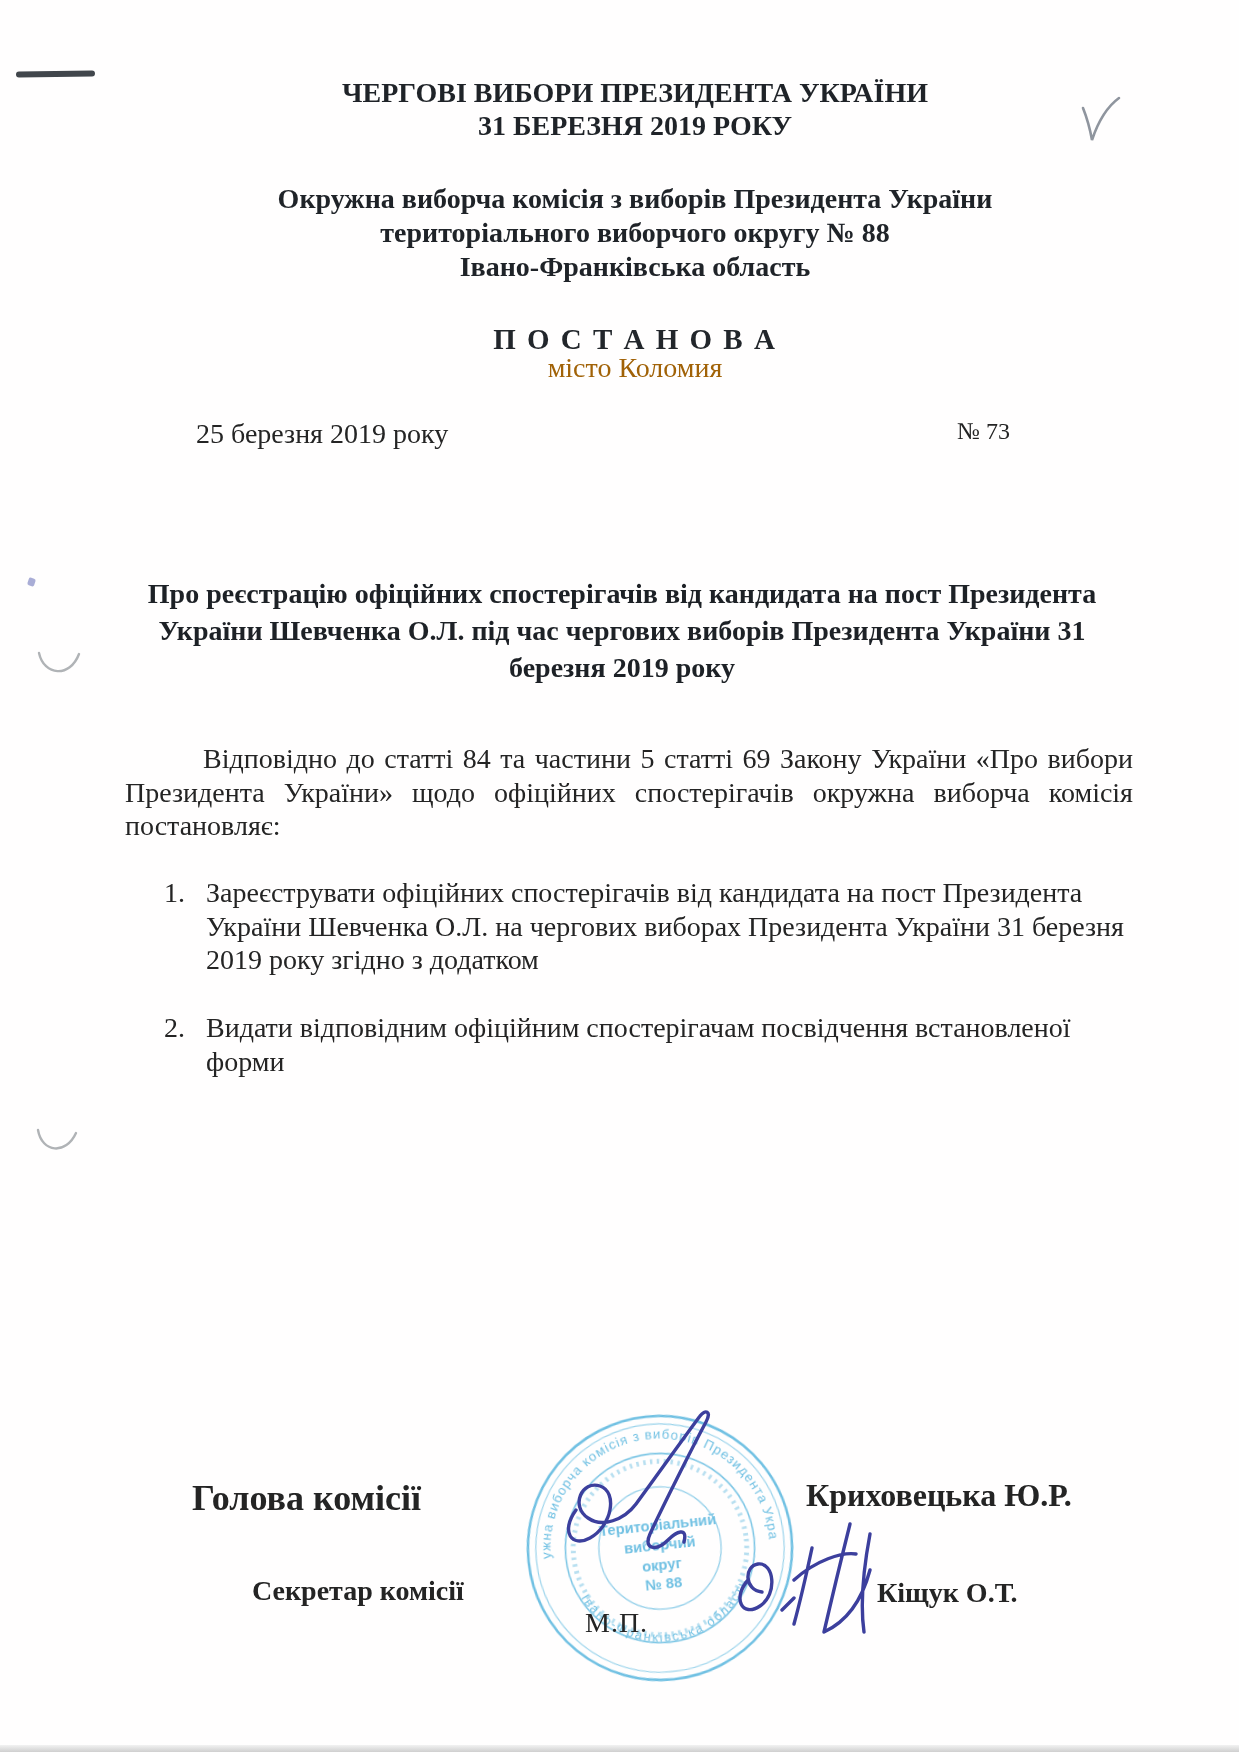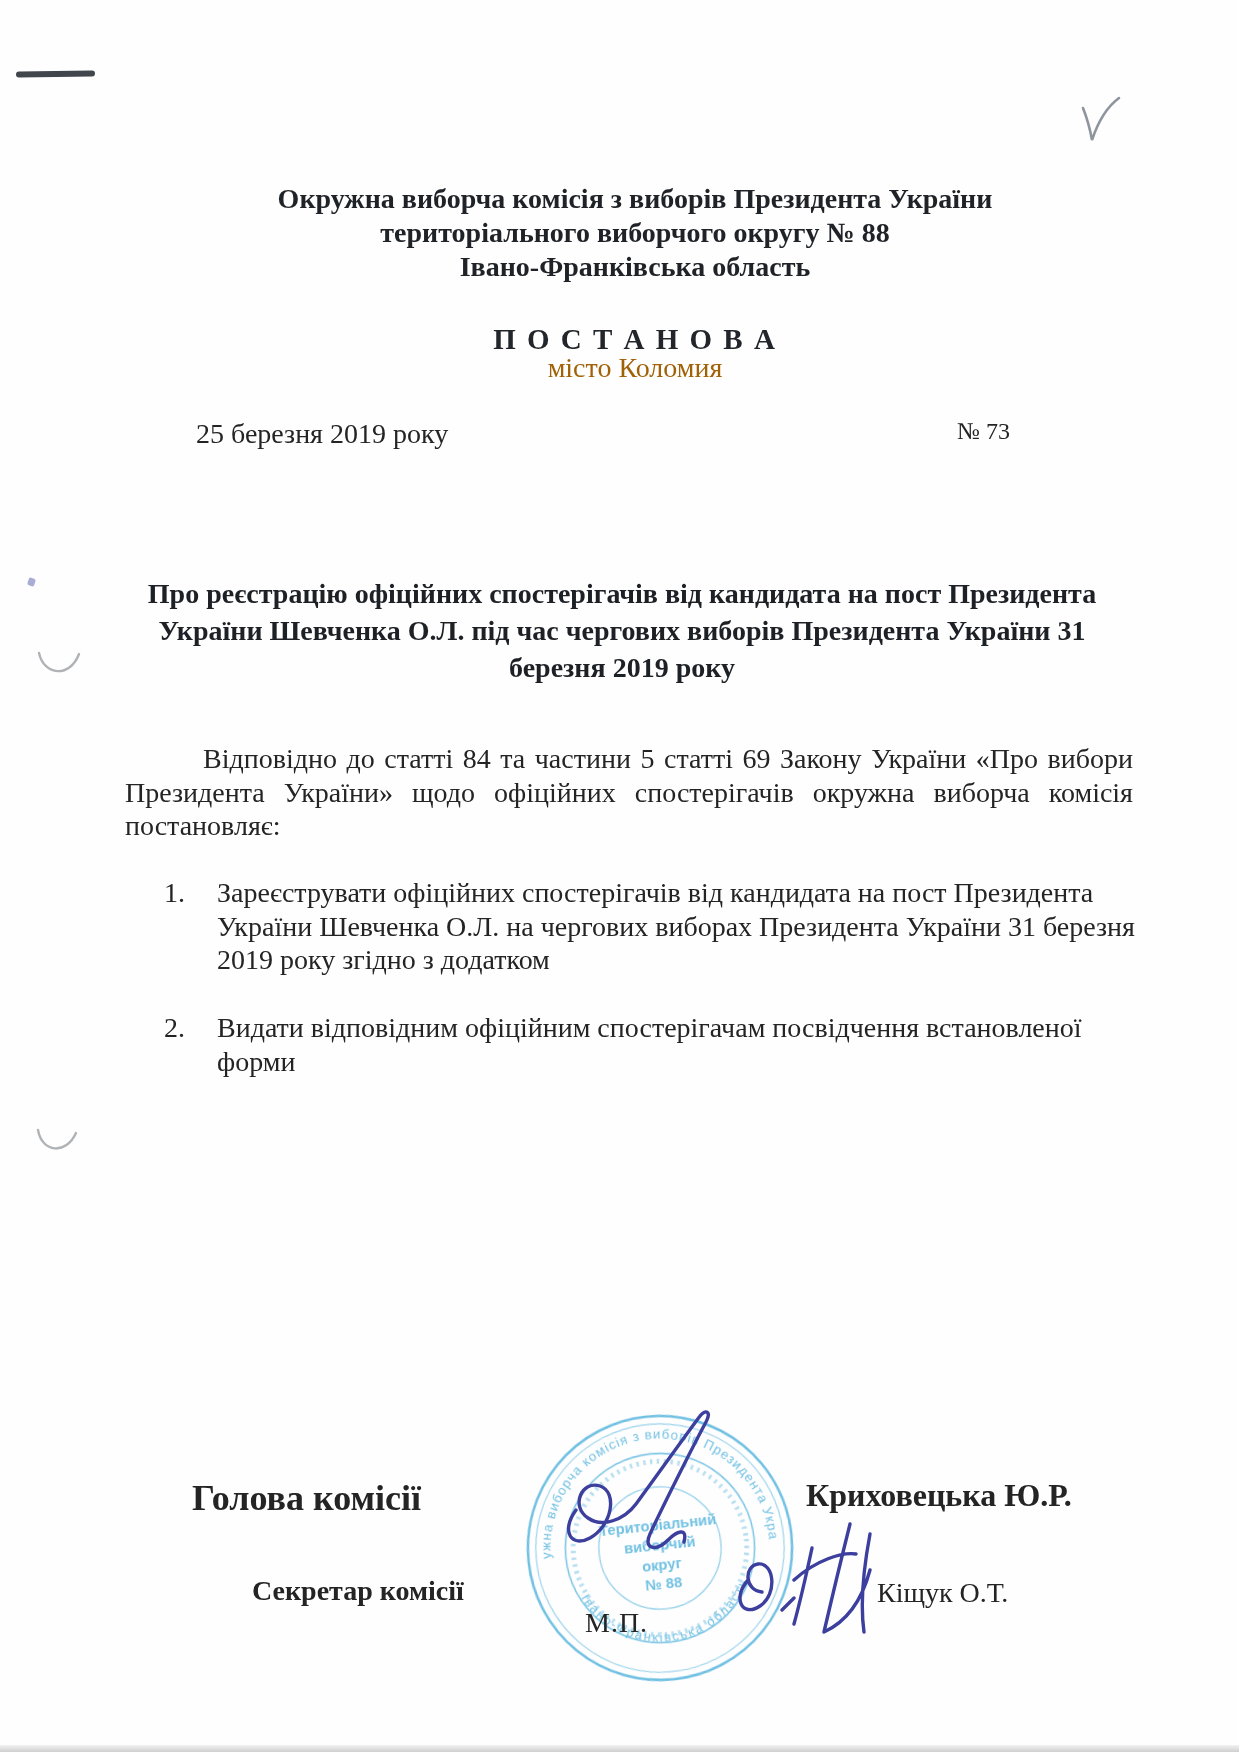--- a/index.html
+++ b/index.html
@@ -19,25 +19,25 @@
   .act-city{top:352px;left:130px;width:1010px;text-align:center;font-size:28px;color:#a16207;}
   .act-date{top:418px;left:196px;font-size:28px;}
   .act-number{top:418px;left:957px;font-size:24px;text-align:right;}
   .doc-title{top:575px;left:112px;width:1020px;text-align:center;font-weight:bold;font-size:28px;line-height:37px;color:#1d2126;}
   .preamble{top:742px;left:125px;width:1008px;font-size:28px;line-height:33.5px;text-align:justify;text-indent:78px;}
   .preamble b{font-weight:normal;}
   .list-item{left:164px;display:flex;font-size:28px;line-height:33.5px;}
   .item1{top:876px;}
   .item2{top:1011px;}
   .li-num{width:42px;flex:0 0 42px;}
-  .li-text{width:930px;margin-left:11px;}
+  .li-text{width:930px;}
   .sig-role1{top:1477px;left:192px;font-weight:bold;font-size:36px;}
   .sig-name1{top:1477px;left:806px;font-weight:bold;font-size:32px;}
   .sig-role2{top:1575px;left:252px;font-weight:bold;font-size:28px;}
-  .sig-name2{top:1577px;left:877px;font-weight:normal;font-size:28px;}
+  .sig-name2{top:1577px;left:877px;font-weight:bold;font-size:28px;}
   .mp{top:1607px;left:585px;font-size:28px;letter-spacing:1px;}
   
   .scan-line{top:71px;left:16px;width:79px;height:6px;border-radius:3px;transform:rotate(-.6deg);}
   .speck{top:578px;left:28px;width:7px;height:8px;background:#9398cc;border-radius:2px;transform:rotate(18deg);opacity:.8;}
   .arc{width:46px;height:32px;}
   .arc1{top:650px;left:36px;}
   .arc2{top:1128px;left:34px;}
   .arc path{fill:none;stroke:#b0b3b6;stroke-width:2.4;stroke-linecap:round;}
   .checkmark{top:94px;left:1076px;width:48px;height:56px;}
   .checkmark path{fill:none;stroke-width:2.6;stroke-linecap:round;}
@@ -64,20 +64,24 @@
     <path d="M3,3 C8,26 34,28 43,4"></path>
   </svg>
   <svg class="abs arc arc2" viewBox="0 0 46 32">
     <path d="M4,2 C8,25 32,27 42,5"></path>
   </svg>
   <svg class="abs checkmark" viewBox="0 0 48 56">
     <path d="M7,14 C11,24 14,35 16,46 C22,28 32,12 43,4" stroke="#8f959e"></path>
   </svg>
   <div class="abs bottom-edge"></div>
 
+  <div class="abs hdr">
+    <div>ЧЕРГОВІ ВИБОРИ ПРЕЗИДЕНТА УКРАЇНИ</div>
+    <div>31 БЕРЕЗНЯ 2019 РОКУ</div>
+  </div>
 
   <div class="abs commission">
     <div>Окружна виборча комісія з виборів Президента України</div>
     <div>територіального виборчого округу № 88</div>
     <div>Івано-Франківська область</div>
   </div>
 
   <div class="abs act-type">П О С Т А Н О В А</div>
   <div class="abs act-city">місто Коломия</div>
 

